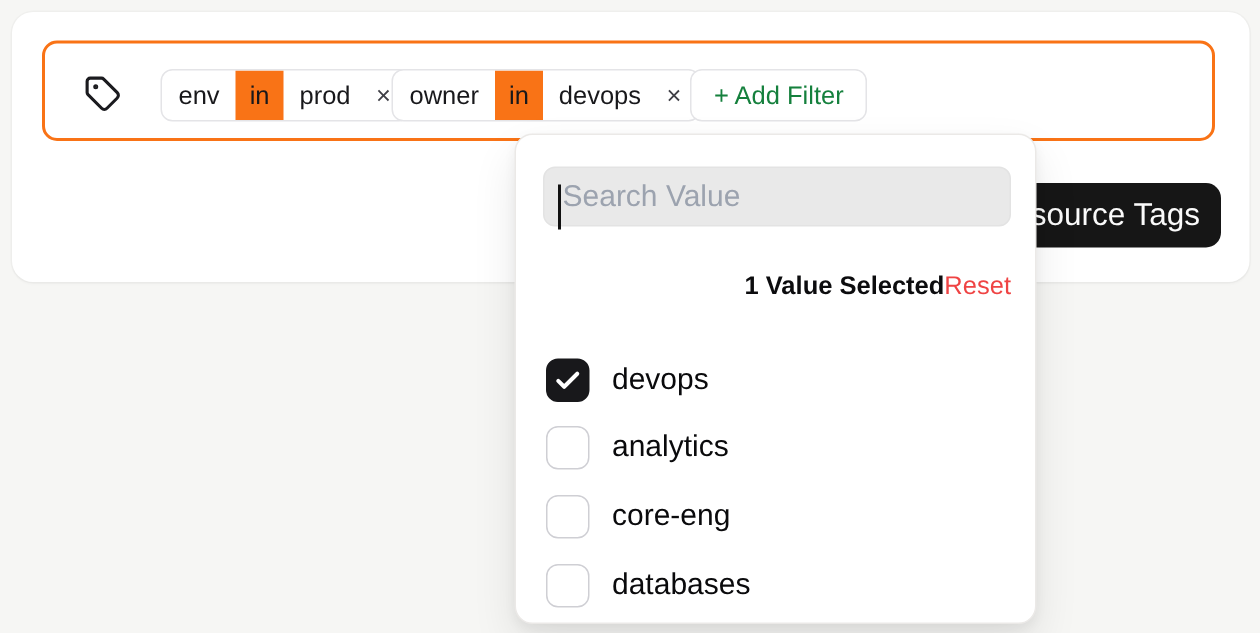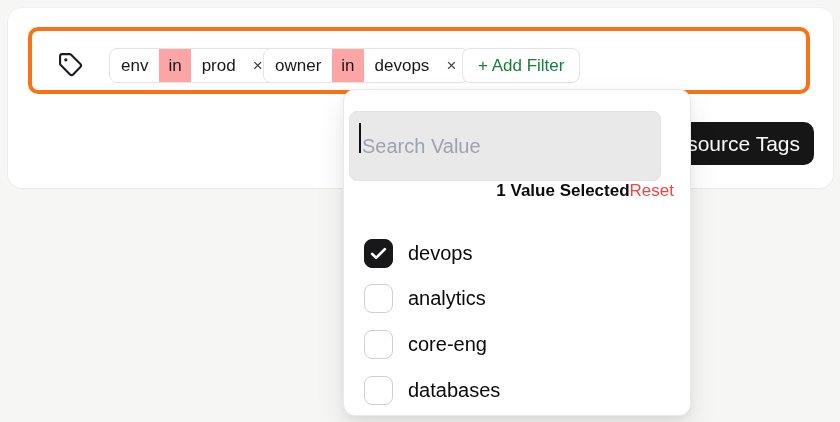--- a/index.html
+++ b/index.html
@@ -14,42 +14,42 @@
 
   
   .card {
     position: absolute; left: 8px; top: 8px; width: 825px; height: 180px;
     background: #ffffff; border-radius: 14px;
     box-shadow: 0 0 0 1px rgba(0,0,0,0.025), 0 1px 2px rgba(0,0,0,0.03);
     z-index: 1;
   }
   .filter-bar {
     position: absolute; left: 20px; top: 19px; width: 782px; height: 67px;
-    border: 4px solid #f97316; border-radius: 10px;
+    border: 2px solid #f97316; border-radius: 10px;
     display: flex; align-items: center;
   }
   .tag-icon-wrap {
     position: absolute; left: 26px; top: 21px; width: 25px; height: 25px;
     color: #1b1b1f;
   }
   .tag-icon-wrap svg { width: 25px; height: 25px; display: block; }
 
   .chip {
     position: absolute; top: 17px; height: 35px;
     display: flex; align-items: stretch;
     border: 1px solid #e4e4e7; border-radius: 8px;
     background: #ffffff; overflow: hidden;
     font-size: 17px; color: #18181b; cursor: default;
   }
   .chip-1 { left: 77px; }
   .chip-2 { left: 231px; }
   .chip .seg {
     display: flex; align-items: center; padding: 0 11px; white-space: nowrap;
   }
-  .chip .seg.op { background: #fca5a5; padding: 0 9px; text-align: center; }
+  .chip .seg.op { background: #f97316; padding: 0 9px; text-align: center; }
   .chip .remove {
     display: flex; align-items: center; padding: 0 12px 0 6px;
     color: #3f3f46; font-size: 17px; cursor: pointer; background: transparent; border: none;
     font-family: inherit;
   }
 
   .add-filter-btn {
     position: absolute; left: 430px; top: 17px; height: 35px;
     display: flex; align-items: center; padding: 0 15px;
     border: 1px solid #e4e4e7; border-radius: 8px; background: #ffffff;
@@ -68,21 +68,21 @@
   }
 
   
   .dropdown {
     position: absolute; left: 343px; top: 89px; width: 348px; height: 327px;
     background: #ffffff; border: 1px solid #ebe9e7; border-radius: 12px;
     box-shadow: 0 14px 30px rgba(0,0,0,0.09), 0 3px 8px rgba(0,0,0,0.05);
     z-index: 3;
   }
   .search-wrap {
-    position: absolute; left: 5px; top: 21px; width: 312px; height: 70px;
+    position: absolute; left: 18px; top: 21px; width: 312px; height: 40px;
   }
   .search-input {
     width: 100%; height: 100%;
     background: #e9e9e9; border: 1px solid #e3e3e3; border-radius: 8px;
     padding: 0 14px 0 12px; font-size: 20px; color: #18181b; outline: none;
     font-family: inherit;
   }
   .search-input::placeholder { color: #9ca3af; opacity: 1; }
   .caret {
     position: absolute; left: 10px; top: 12px; width: 2px; height: 30px;

